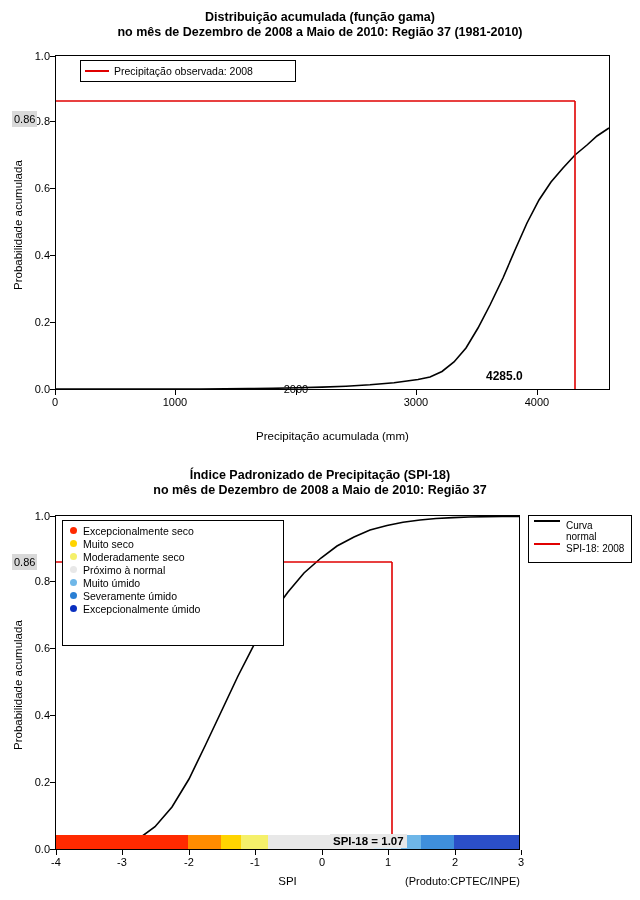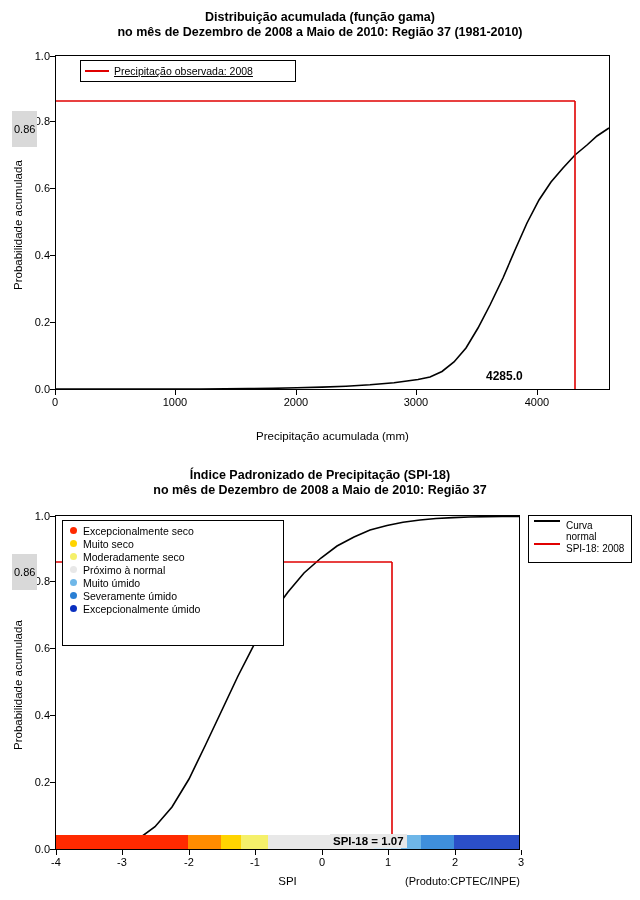--- a/index.html
+++ b/index.html
@@ -77,21 +77,21 @@
     width:24px;height:0;border-top:2px solid #e00000;margin-right:5px;
   }
   .legend-swatch-dot{
     width:7px;height:7px;border-radius:50%;margin-right:6px;margin-left:3px;
   }
   .legend-label{white-space:nowrap;}
   .hl-label{
     position:absolute;
     font-size:11px;
     background:#d9d9d9;
-    padding:12px 2px;
+    padding:2px 2px;
   }
   .annot{
     position:absolute;
     font-size:12px;
     font-weight:bold;
   }
   .colorbar{
     position:absolute;
     display:flex;
     height:14px;
@@ -123,21 +123,21 @@
 
   <div class="plotbox" id="top-plot" style="left:55px;top:55px;width:555px;height:335px;">
 
     <svg class="curve" width="553" height="333" viewBox="0 0 553 333">
       <polyline fill="none" stroke="#000000" stroke-width="1.6" points="0,333 24,333 48,333 72,333 97,333 121,333 145,333 169,332.8 193,332.6 217,332.3 241,331.8 266,331.1 290,330.2 314,328.8 338,326.8 362,323.5 374,321 386,315.5 398,306 410,292 422,272 434,249 447,222 459,194 471,167 483,144 495,126 507,112 519,99 531,89 541,80 553,72"></polyline>
       <polyline fill="none" stroke="#e00000" stroke-width="1.6" points="0,45 519,45"></polyline>
       <polyline fill="none" stroke="#e00000" stroke-width="1.6" points="519,45 519,333"></polyline>
     </svg>
 
     <div class="legendbox" style="left:24px;top:4px;width:216px;height:22px;">
-      <div class="legend-row" style="height:20px;text-decoration:underline;">
+      <div class="legend-row" style="height:20px;">
         <span class="legend-swatch-line"></span>
         <span class="legend-label">Precipitação observada: 2008</span>
       </div>
     </div>
 
     <div class="annot" style="left:430px;top:313px;">4285.0</div>
   </div>
 
   <div class="tick-y" style="left:10px;top:383px;">0.0</div>
   <div class="tick-y" style="left:10px;top:316px;">0.2</div>
@@ -149,21 +149,21 @@
 
   <div class="tickmark-y" style="left:50px;top:389px;width:5px;"></div>
   <div class="tickmark-y" style="left:50px;top:322px;width:5px;"></div>
   <div class="tickmark-y" style="left:50px;top:255px;width:5px;"></div>
   <div class="tickmark-y" style="left:50px;top:188px;width:5px;"></div>
   <div class="tickmark-y" style="left:50px;top:121px;width:5px;"></div>
   <div class="tickmark-y" style="left:50px;top:56px;width:5px;"></div>
 
   <div class="tick-x" style="left:25px;top:396px;">0</div>
   <div class="tick-x" style="left:145px;top:396px;">1000</div>
-  <div class="tick-x" style="left:266px;top:396px;">2000</div>
+  <div class="tick-x" style="left:266px;top:383px;">2000</div>
   <div class="tick-x" style="left:386px;top:396px;">3000</div>
   <div class="tick-x" style="left:507px;top:396px;">4000</div>
 
   <div class="tickmark-x" style="left:55px;top:390px;height:5px;"></div>
   <div class="tickmark-x" style="left:175px;top:390px;height:5px;"></div>
   <div class="tickmark-x" style="left:296px;top:390px;height:5px;"></div>
   <div class="tickmark-x" style="left:416px;top:390px;height:5px;"></div>
   <div class="tickmark-x" style="left:537px;top:390px;height:5px;"></div>
 
   <div class="axis-label" style="left:55px;top:430px;width:555px;">Precipitação acumulada (mm)</div>

